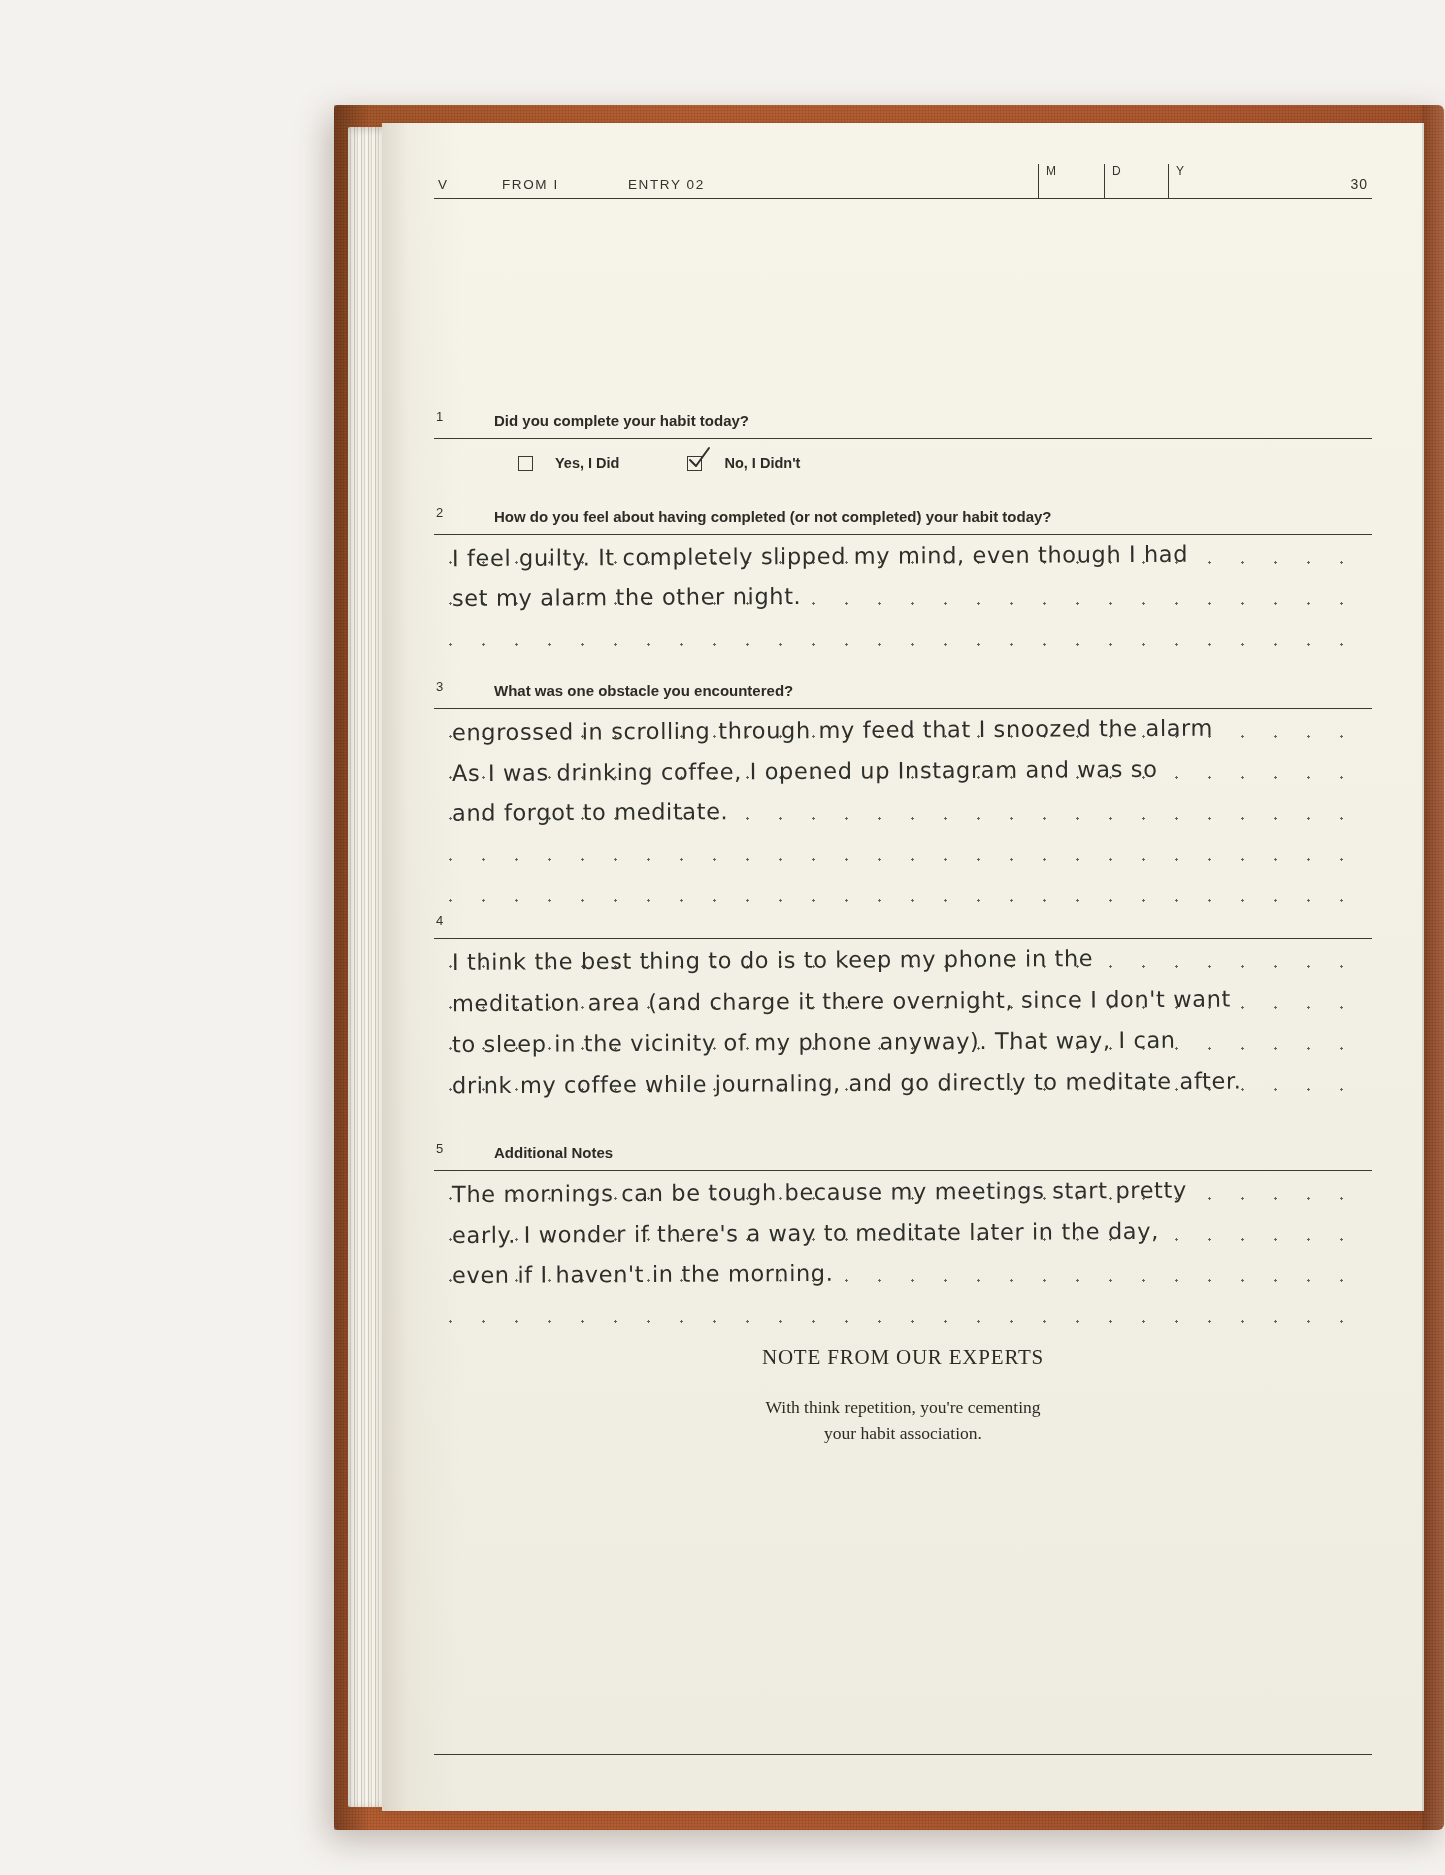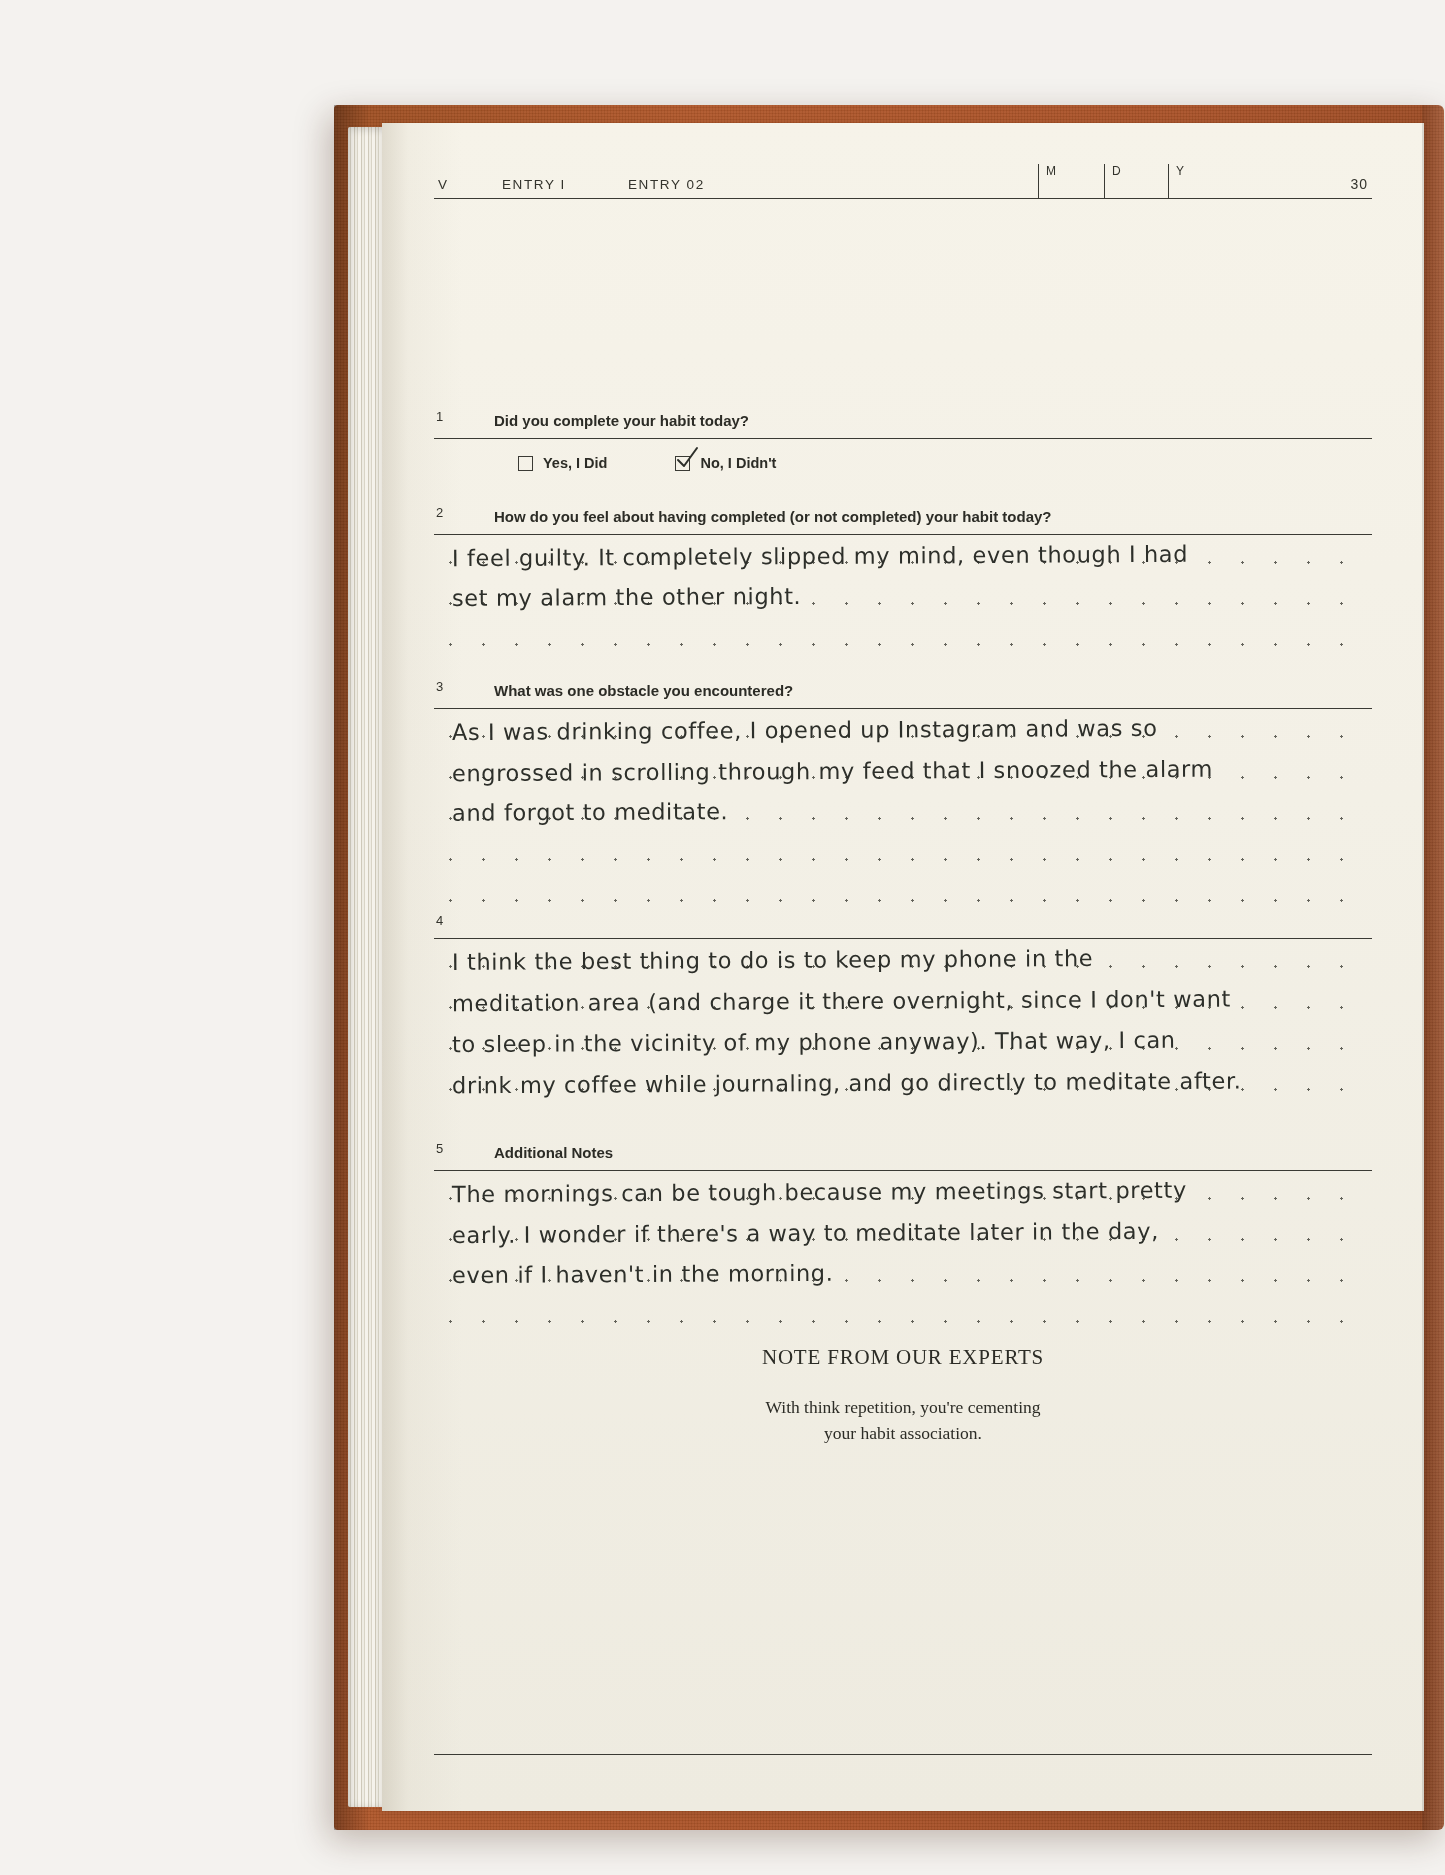--- a/index.html
+++ b/index.html
@@ -144,21 +144,21 @@
   }
 
   
   .choices {
     margin-left: 60px;
     margin-top: 16px;
     display: flex;
     align-items: center;
     gap: 44px;
   }
-  .choice { display: flex; align-items: center; gap: 10px; padding-left: 24px; }
+  .choice { display: flex; align-items: center; gap: 22px; padding-left: 24px; }
   .box {
     width: 15px; height: 15px;
     border: 1.3px solid #3a3a34;
     display: inline-block;
     position: relative;
   }
   .choice-label { font-size: 14.5px; font-weight: bold; color: #2c2c26; }
   .check-mark {
     position: absolute;
     left: -2px; top: -12px;
@@ -233,21 +233,21 @@
 
   <div id="book">
 
     <div id="page-edges"></div>
 
     <div id="paper">
       <div class="sheet">
 
         <div id="header">
           <div class="h-v">V</div>
-          <div class="h-week">ENTRY I</div>
+          <div class="h-week">FROM I</div>
           <div class="h-entry">ENTRY  02</div>
           <div class="mdy" id="hm"><span>M</span></div>
           <div class="mdy" id="hd"><span>D</span></div>
           <div class="mdy" id="hy"><span>Y</span></div>
           <div class="h-page">30</div>
         </div>
 
         <div class="q-block" style="top:286px;">
           <div class="q-head">
             <div class="q-num">1</div>
@@ -291,25 +291,25 @@
         </div>
 
         <div class="q-block" style="top:556px;">
           <div class="q-head">
             <div class="q-num">3</div>
             <div class="q-text">What was one obstacle you encountered?</div>
           </div>
           <div class="hw">
             <div class="hw-line">
               <div class="dots"></div>
+              <div class="hw-text">engrossed in scrolling through my feed that I snoozed the alarm</div>
+            </div>
+            <div class="hw-line">
+              <div class="dots"></div>
               <div class="hw-text">As I was drinking coffee, I opened up Instagram and was so</div>
-            </div>
-            <div class="hw-line">
-              <div class="dots"></div>
-              <div class="hw-text">engrossed in scrolling through my feed that I snoozed the alarm</div>
             </div>
             <div class="hw-line">
               <div class="dots"></div>
               <div class="hw-text">and forgot to meditate.</div>
             </div>
             <div class="hw-line">
               <div class="dots"></div>
               <div class="hw-text"></div>
             </div>
             <div class="hw-line">

